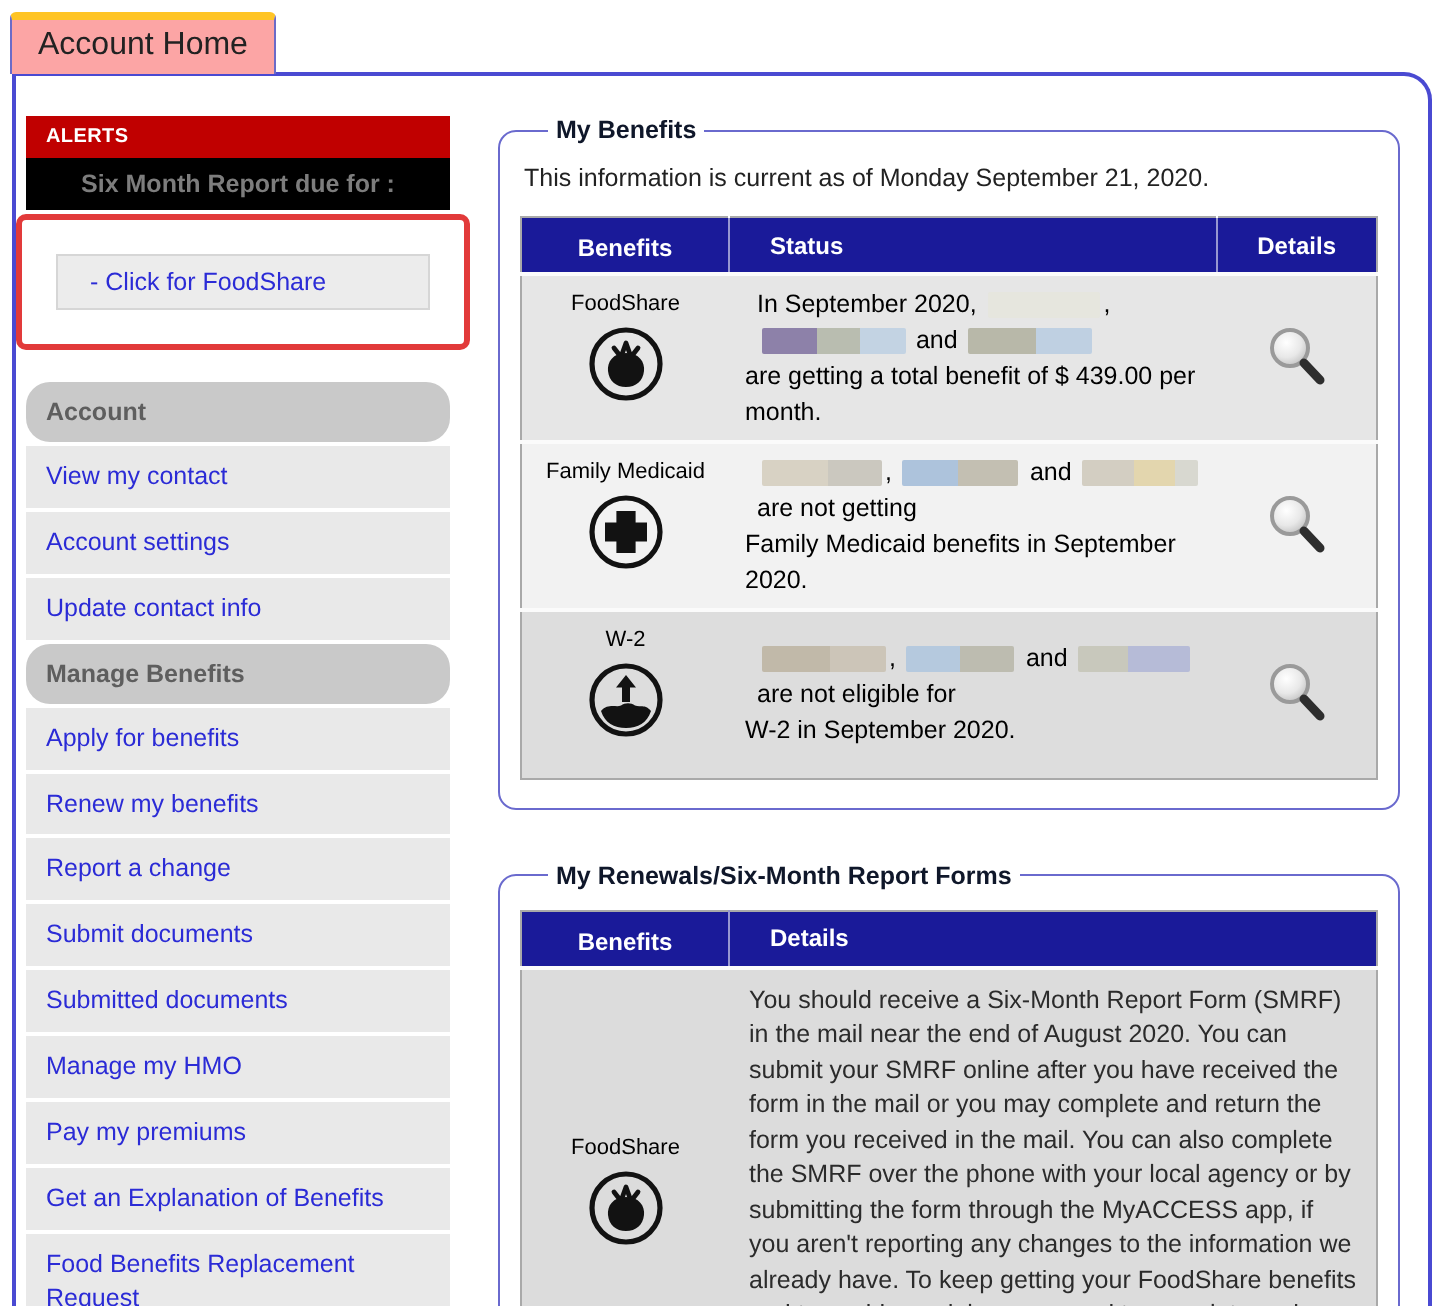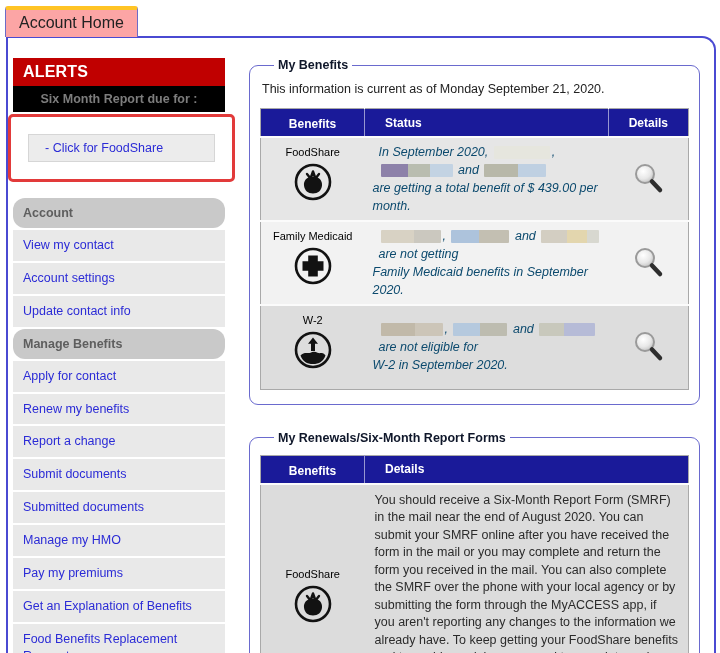--- a/index.html
+++ b/index.html
@@ -29,21 +29,21 @@
     border-top:2px solid var(--panel-border-blue);
     border-left:2px solid var(--panel-border-blue);
     border-right:2px solid var(--panel-border-blue);
     border-radius:0 14px 0 0;
     display:flex;align-items:flex-start;padding:20px 12px 0 5px;
   }
 
   
   .sidebar{width:212px;flex:0 0 212px;}
   .alert-box{margin-bottom:16px;}
-  .alert-header{background:var(--alert-red);color:#fff;font-weight:bold;font-size:16px;padding:5px 10px;letter-spacing:.2px;}
+  .alert-header{background:var(--alert-red);color:#fff;font-weight:bold;font-size:10px;padding:5px 10px;letter-spacing:.2px;}
   .alert-sub{background:#000000;color:#7d7d7d;font-weight:bold;font-size:12.5px;text-align:center;padding:6px 4px;}
   .alert-hl{border:3px solid var(--highlight-red);border-radius:5px;margin:2px -10px 0 -5px;padding:17px;}
   .alert-link{background:#ececec;border:1px solid #d6d6d6;color:var(--link-blue);font-size:12.5px;padding:6px 8px 6px 16px;cursor:pointer;}
   .menu .hdr{background:#c9c9c9;color:#5e5e5e;font-weight:bold;font-size:12.5px;padding:8px 10px;margin-bottom:2px;border-radius:12px;}
   .menu .itm{background:#e9e9e9;color:var(--link-blue);font-size:12.5px;padding:7px 10px;margin-bottom:2px;cursor:pointer;line-height:1.35;}
 
   
   .main{flex:1;margin-left:24px;padding-right:2px;}
   fieldset{
     border:1px solid var(--fieldset-border);border-radius:9px;
@@ -62,21 +62,21 @@
   tr.brow{border-top:2px solid #fbfbfb;}
   tr.row-a{background:#e6e6e6;}
   tr.row-b{background:#f2f2f2;}
   tr.row-c{background:#dddddd;}
   .col-benefit{width:104px;text-align:center;vertical-align:top;padding-top:8px;}
   .col-details{width:64px;text-align:center;}
   .benefit-label{color:#000000;font-size:11px;margin-bottom:2px;}
   .benefit-icon{display:inline-block;margin-top:2px;}
   .b-row{height:84px;}
 
-  .status{color:#0c4a6e;font-size:12.5px;line-height:1.45;padding-left:8px;font-style:italic;}
+  .status{color:#000000;font-size:12.5px;line-height:1.45;padding-left:8px;}
   .status .ln1{padding-left:6px;}
   .redact{display:inline-block;height:13px;vertical-align:text-bottom;border-radius:1px;margin:0 2px;}
 
   
   .r1a{width:56px;background:#e6e6de;}
   .r1b{width:72px;background:linear-gradient(90deg,#8d81a9 0 38%,#b9bdb0 38% 68%,#c3d3e3 68% 100%);}
   .r1c{width:62px;background:linear-gradient(90deg,#b8b8a9 0 55%,#bfd0e2 55% 100%);}
   .r2a{width:60px;background:linear-gradient(90deg,#d8d2c4 0 55%,#cbc8bf 55% 100%);}
   .r2b{width:58px;background:linear-gradient(90deg,#adc3dc 0 48%,#c3bfb2 48% 100%);}
   .r2c{width:58px;background:linear-gradient(90deg,#d3cec2 0 45%,#e3d6ae 45% 80%,#d8d8d0 80% 100%);}
@@ -138,21 +138,21 @@
       </div>
     </div>
 
     <div class="menu">
       <div class="hdr">Account</div>
       <div class="itm">View my contact</div>
       <div class="itm">Account settings</div>
       <div class="itm">Update contact info</div>
 
       <div class="hdr">Manage Benefits</div>
-      <div class="itm">Apply for contact</div>
+      <div class="itm">Apply for benefits</div>
       <div class="itm">Renew my benefits</div>
       <div class="itm">Report a change</div>
       <div class="itm">Submit documents</div>
       <div class="itm">Submitted documents</div>
       <div class="itm">Manage my HMO</div>
       <div class="itm">Pay my premiums</div>
       <div class="itm">Get an Explanation of Benefits</div>
       <div class="itm">Food Benefits Replacement Request</div>
       <div class="itm">Get a new ForwardHealth card</div>
 

